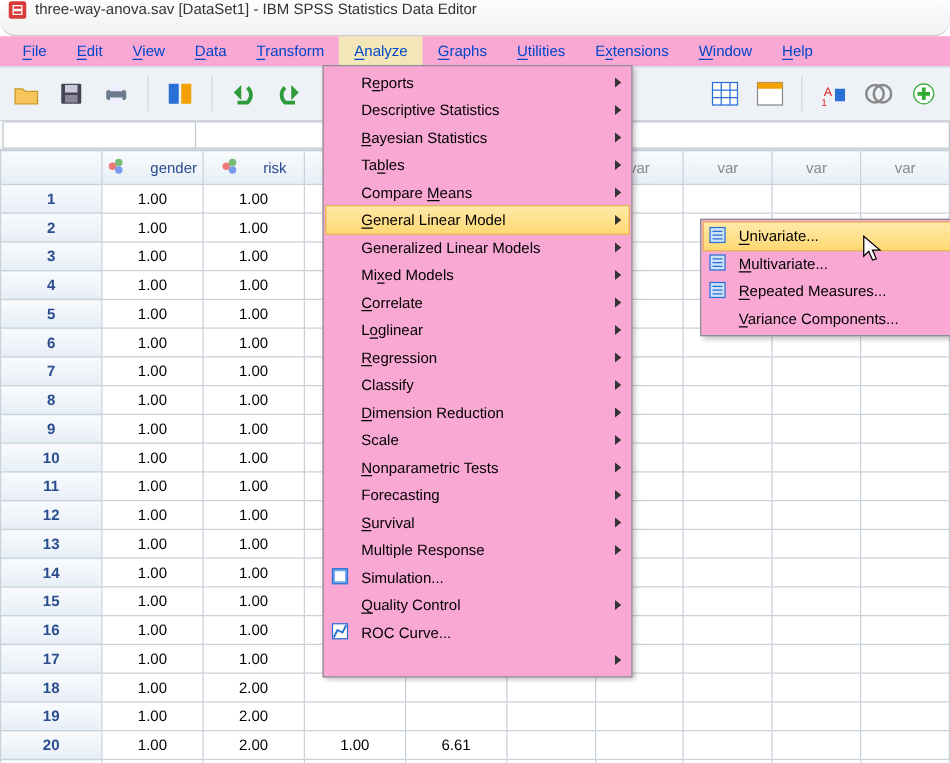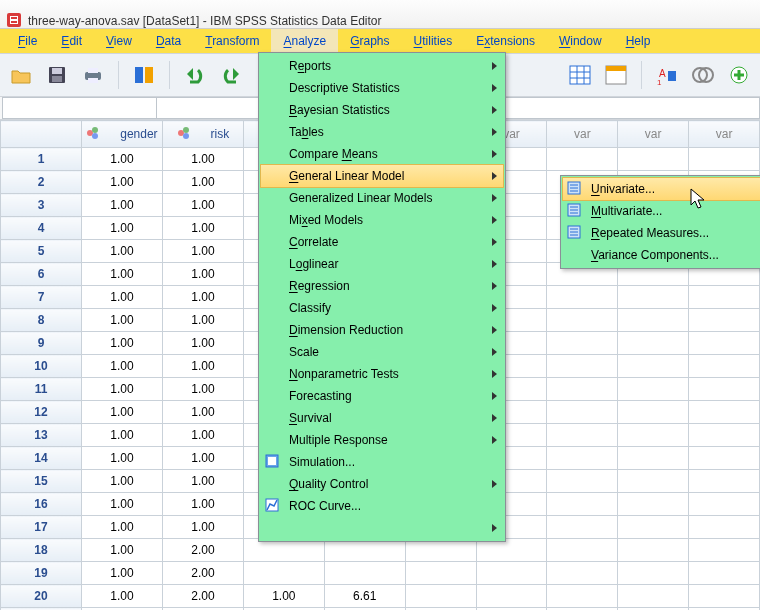--- a/index.html
+++ b/index.html
@@ -11,32 +11,33 @@
     font-size: 12px;
     background: #fff;
     color: #000;
     overflow: hidden;
   }
   .titlebar {
     height: 28px;
     background: linear-gradient(#fdfdfd, #f1f1f1);
     border-bottom: 1px solid #ccc;
     display: flex;
-    align-items: flex-end;
+    align-items: flex-start;
     padding: 0 6px;
     gap: 6px;
+    border-radius: 13px;
   }
   .app-icon svg { display:block; }
   .title-text { color: #333; font-size: 12px; }
   .menubar {
     height: 24px;
     display: flex;
     align-items: stretch;
     padding: 0 6px;
-    background: #fde047;
+    background: #f9a8d4;
   }
   .menu-item {
     padding: 4px 12px;
     color: #0046c8;
     cursor: default;
     display:flex;
     align-items:center;
   }
   .menu-item.active {
     background: #f3e6b8;
@@ -116,21 +117,21 @@
     color: #888;
     font-style: normal;
   }
   .col-var-icon {
     display:inline-flex; align-items:center; gap:20px; 
     color:#2a4d8f;
   }
   
   .dropdown {
     position: absolute;
-    background: #86efac;
+    background: #f9a8d4;
     border: 1px solid #8a8f97;
     box-shadow: 2px 2px 4px rgba(0,0,0,0.25);
     z-index: 100;
     padding: 2px;
   }
   .dropdown .dd-item {
     height: 22px;
     display: flex;
     align-items: center;
     padding: 0 20px 0 28px;

